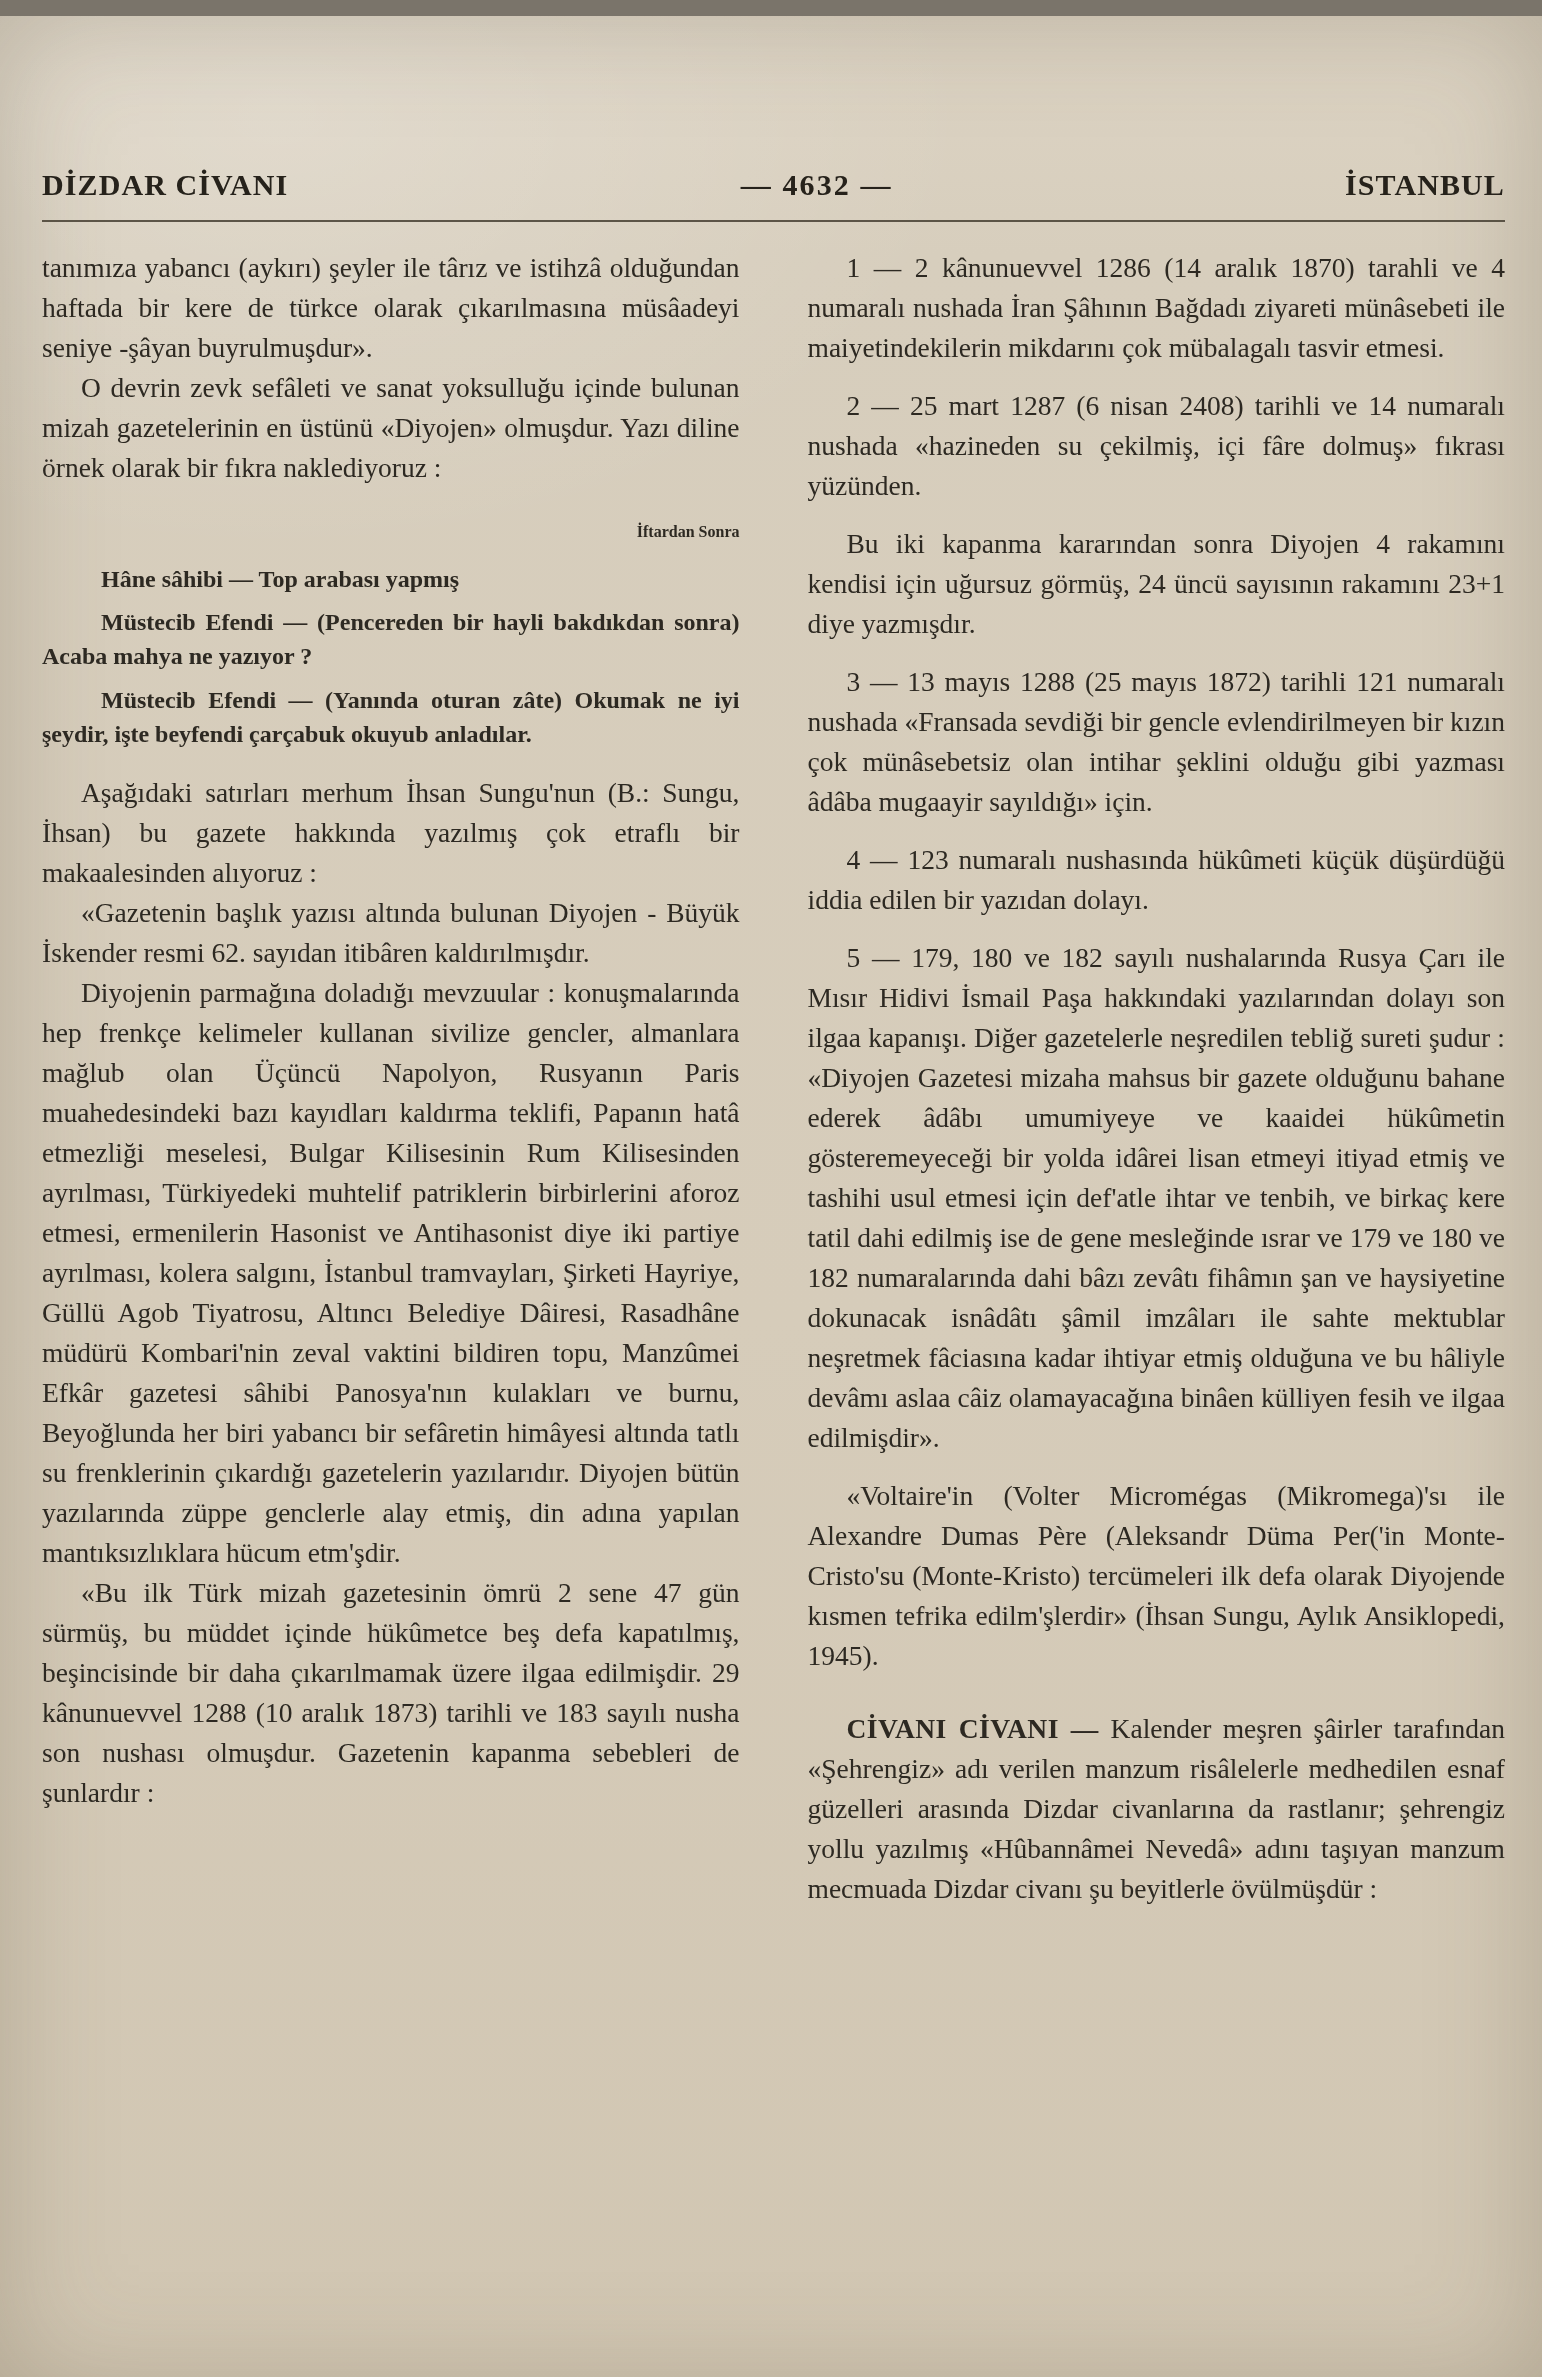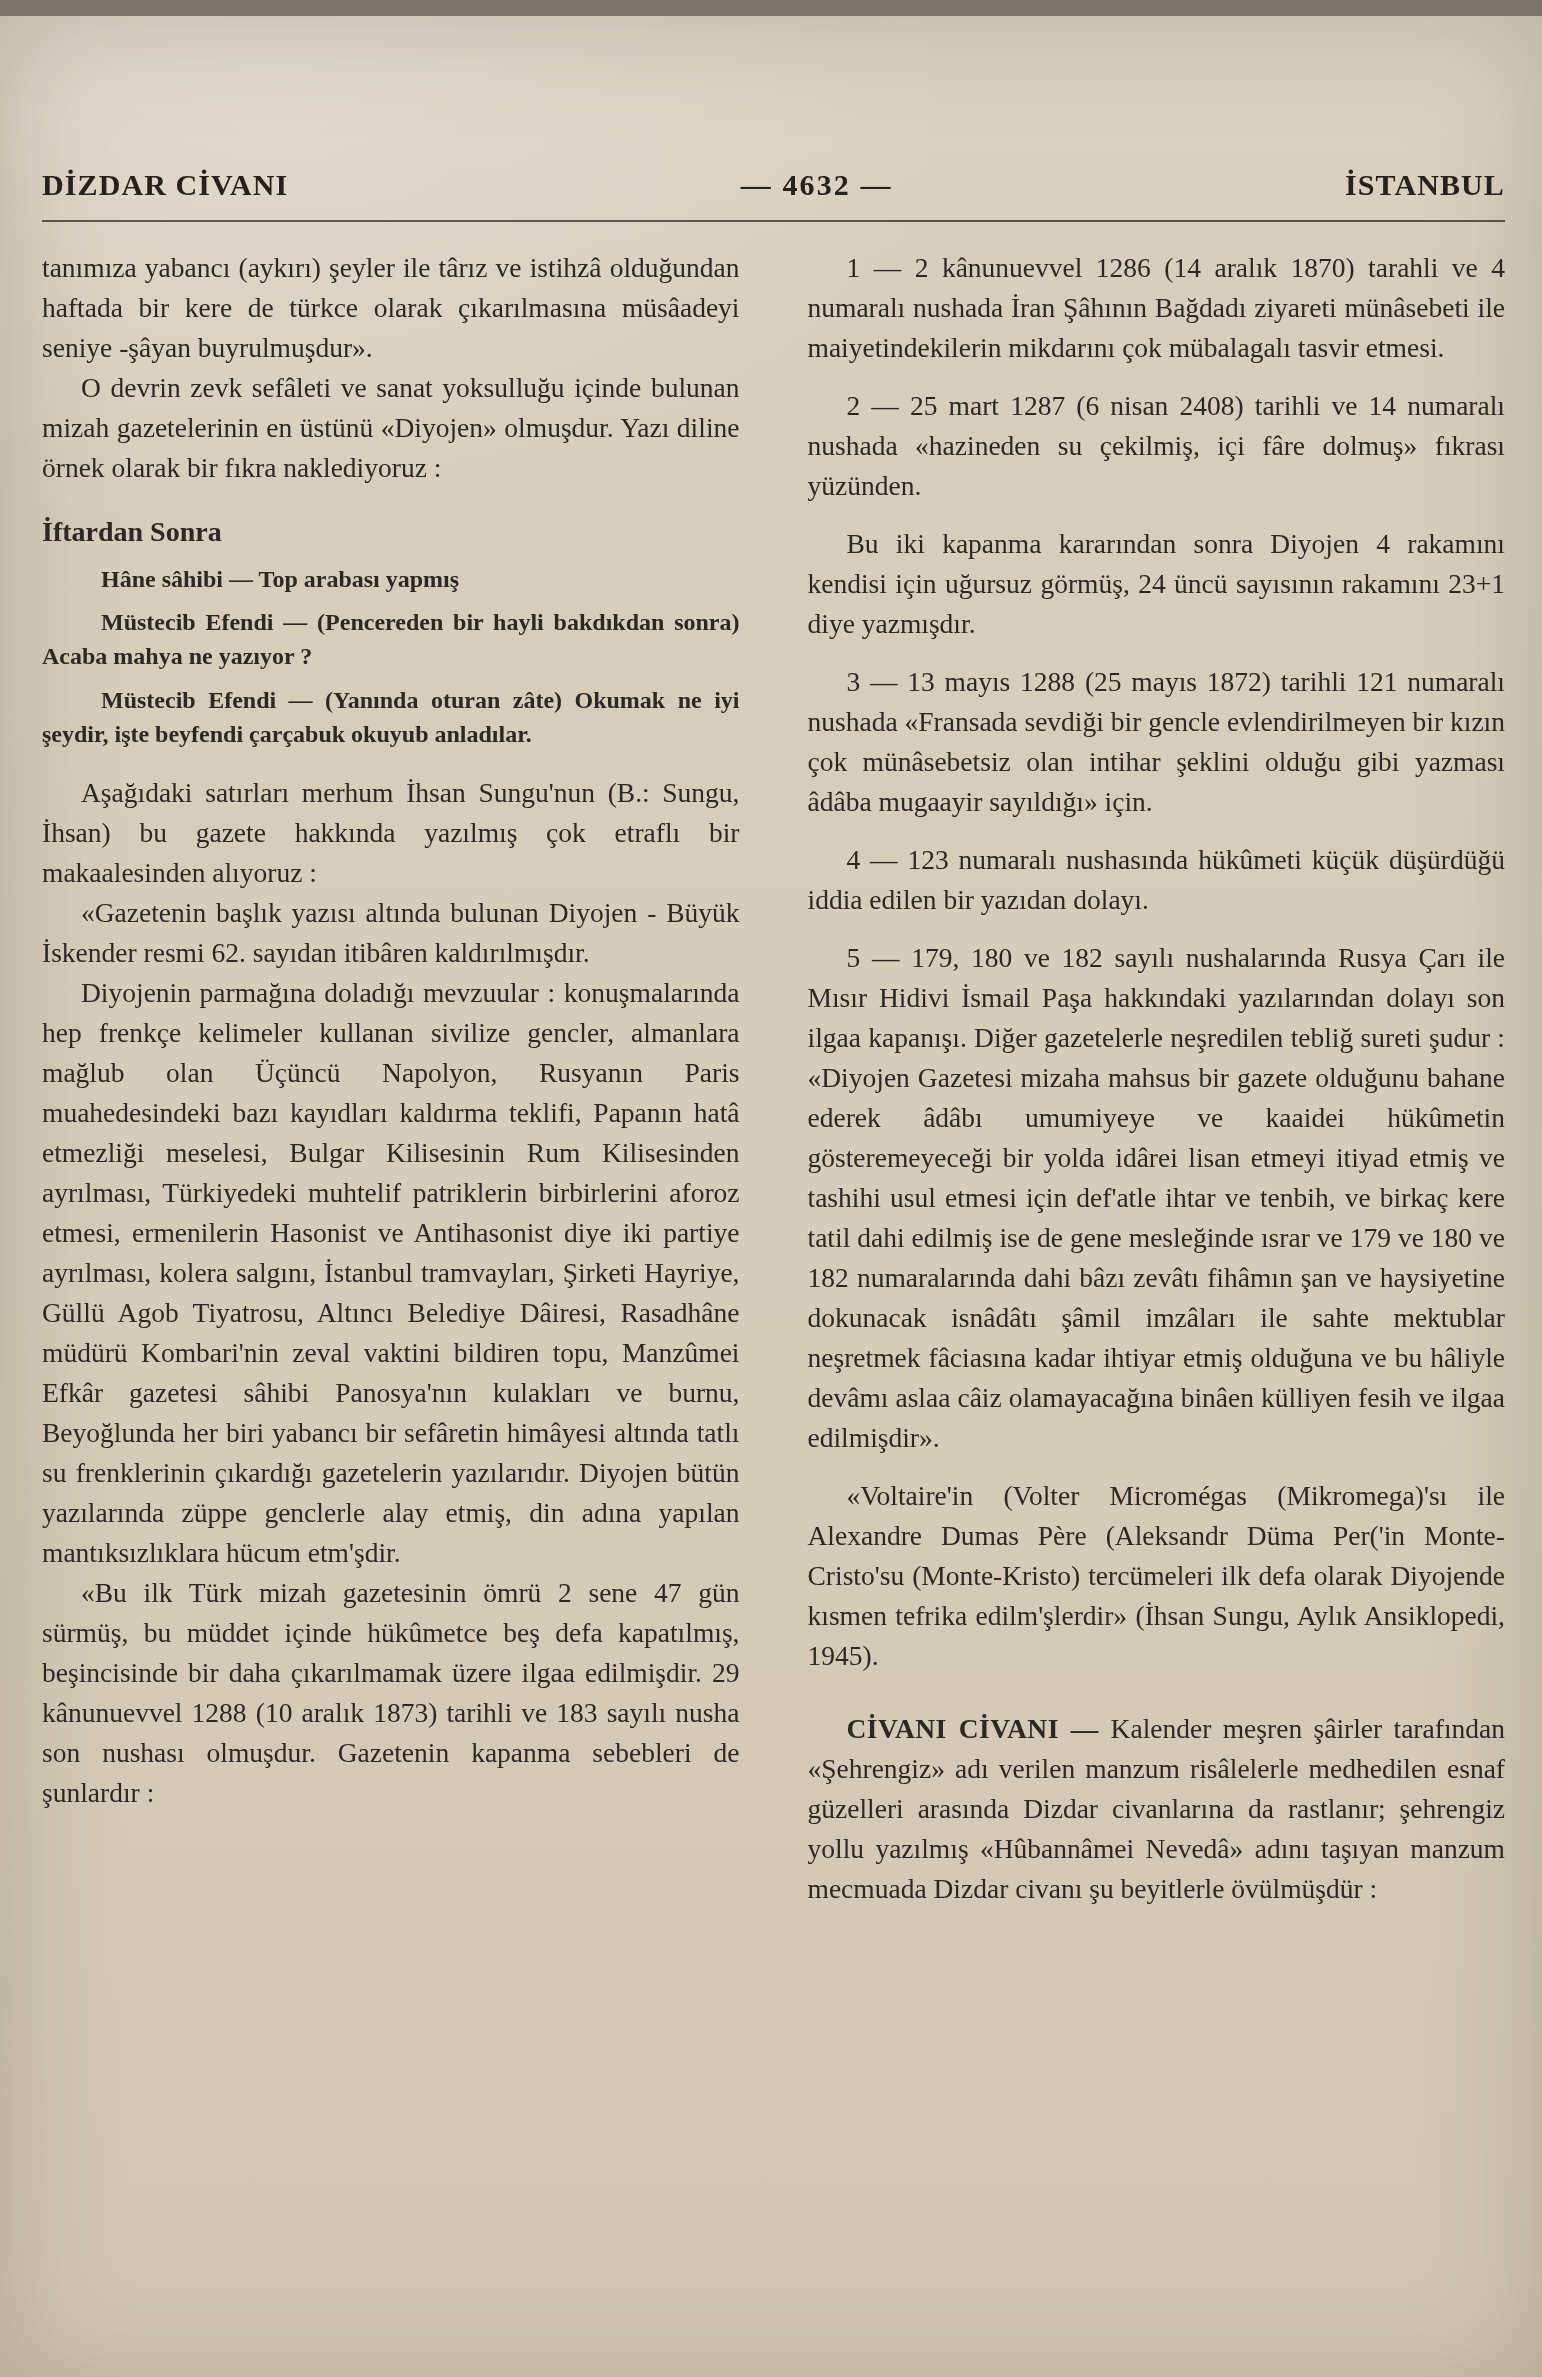--- a/index.html
+++ b/index.html
@@ -53,24 +53,24 @@
     color: #2d2922;
   }
   .col p {
     margin: 0;
     text-indent: 39px;
   }
   .col p.noindent { text-indent: 0; }
   .col p.spaced { margin-top: 18px; }
   .col p.spaced-lg { margin-top: 33px; }
   .subhead {
-    text-align: left;
+    text-align: right;
     text-indent: 0 !important;
     font-weight: bold;
-    font-size: 28px;
+    font-size: 16px;
     margin-top: 24px !important;
     margin-bottom: 7.4px !important;
   }
   .dialogue {
     font-weight: bold;
     font-size: 24px;
     line-height: 34px;
     text-indent: 59px !important;
     margin-top: 9.5px !important;
   }

